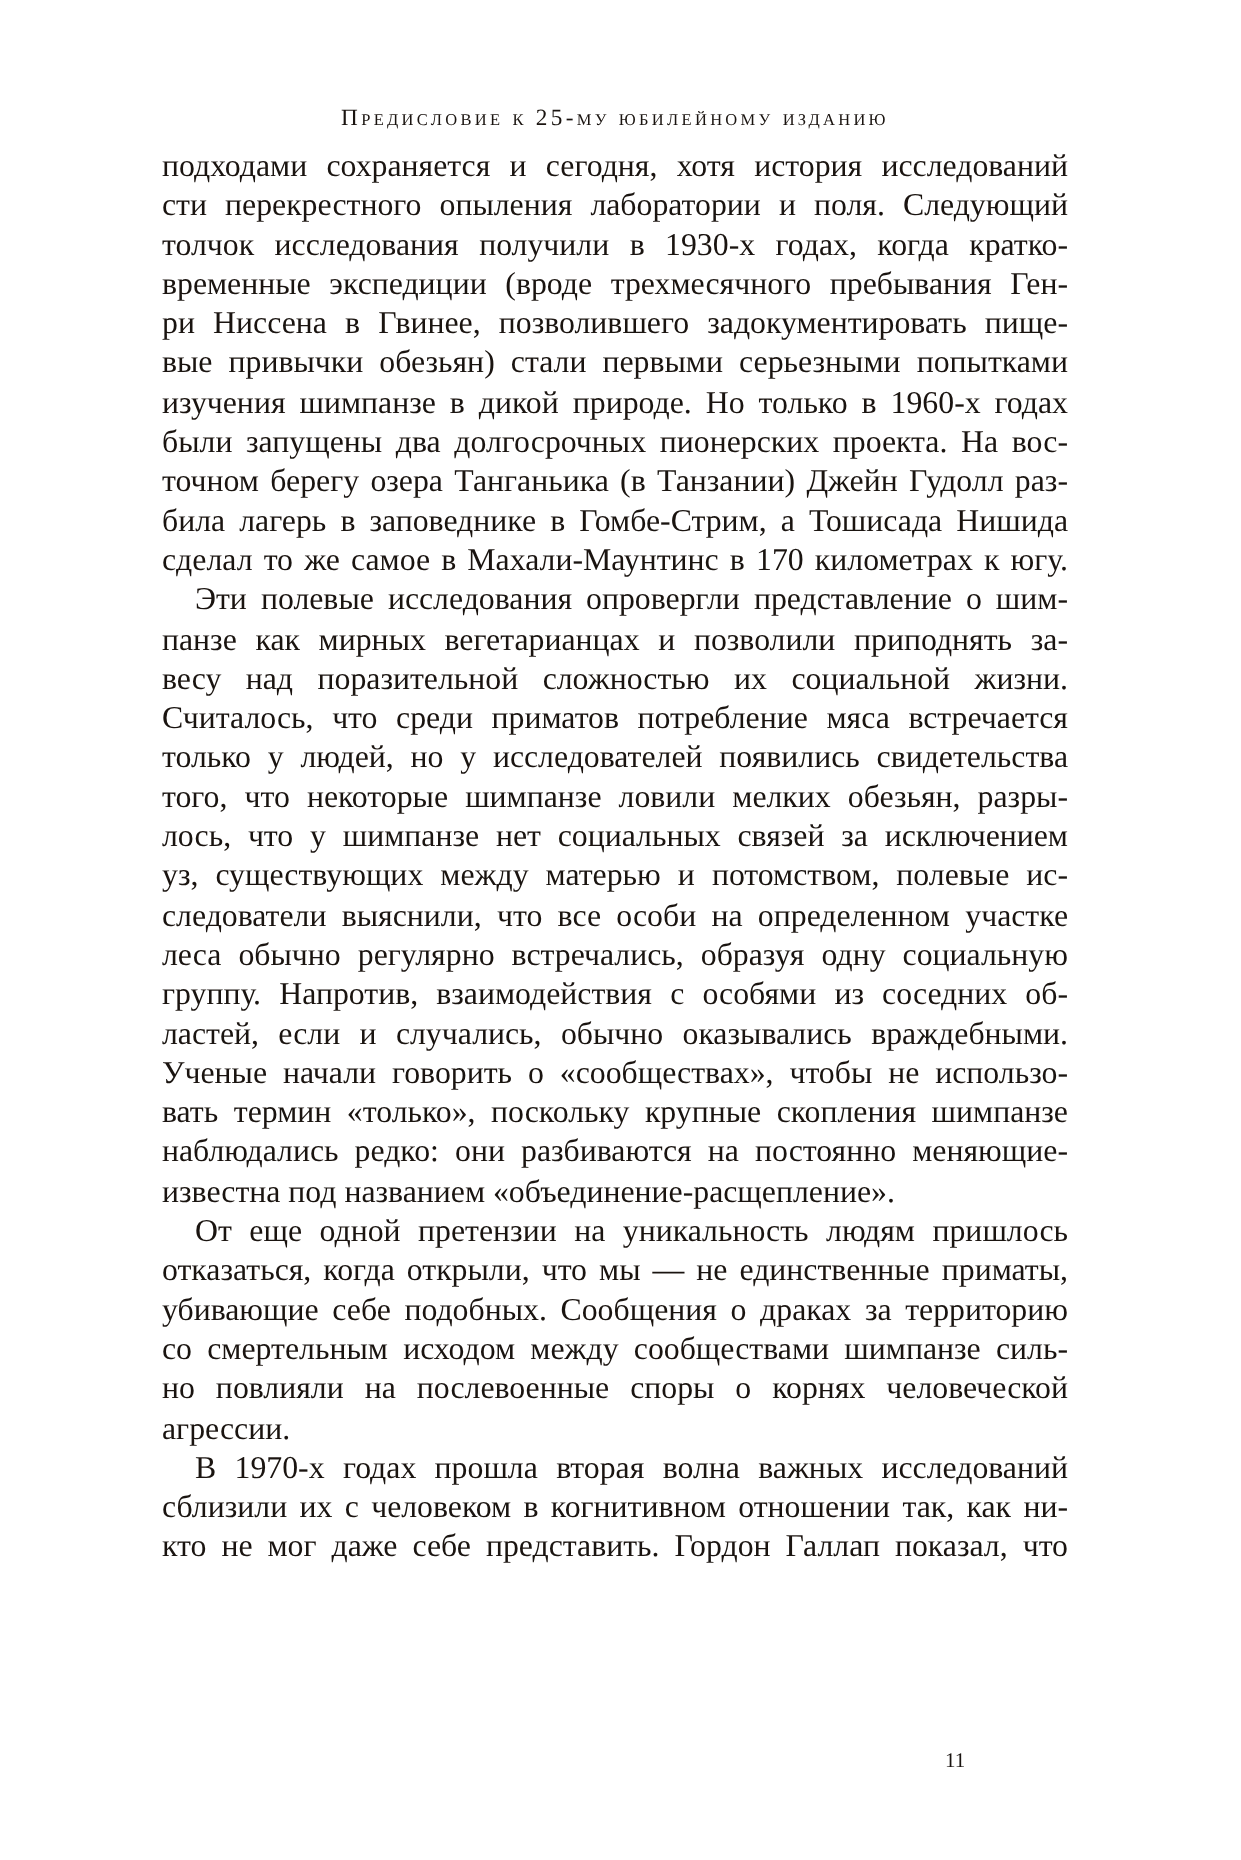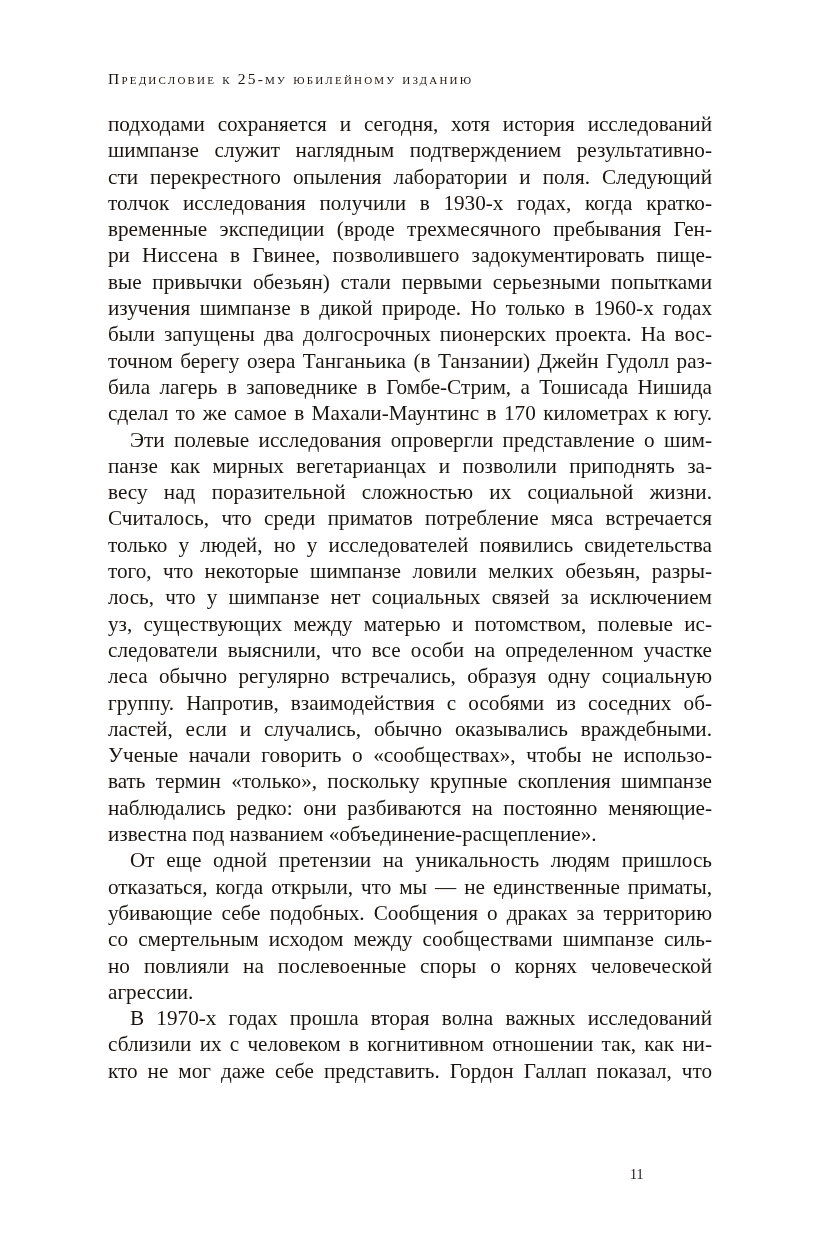--- a/index.html
+++ b/index.html
@@ -13,30 +13,30 @@
     position: relative;
     overflow: hidden;
     font-family: "Liberation Serif", "DejaVu Serif", serif;
     color: #1a1410;
   }
   .running-head {
     position: absolute;
     top: 70px;
     left: 108px;
     width: 604px;
-    text-align: left;
+    text-align: center;
     font-size: 15.5px;
     letter-spacing: 2.2px;
     font-variant: small-caps;
     color: #1a1410;
     white-space: nowrap;
   }
   .text-block {
     position: absolute;
-    top: 111px;
+    top: 97px;
     left: 108px;
     width: 604px;
   }
   .line {
     height: 26.3px;
     line-height: 26.3px;
     font-size: 21.2px;
     white-space: nowrap;
     text-align: justify;
     text-align-last: justify;
@@ -57,21 +57,20 @@
     margin-top: 36px;
   }
 </style>
 </head>
 <body>
 
 <div class="page">
   <div class="running-head">Предисловие к 25-му юбилейному изданию</div>
   <div class="text-block" id="text-block">
       <div class="line">подходами сохраняется и сегодня, хотя история исследований</div>
-      <div class="line">шимпанзе служит наглядным подтверждением результативно-</div>
       <div class="line">сти перекрестного опыления лаборатории и поля. Следующий</div>
       <div class="line">толчок исследования получили в 1930-х годах, когда кратко-</div>
       <div class="line">временные экспедиции (вроде трехмесячного пребывания Ген-</div>
       <div class="line">ри Ниссена в Гвинее, позволившего задокументировать пище-</div>
       <div class="line">вые привычки обезьян) стали первыми серьезными попытками</div>
       <div class="line">изучения шимпанзе в дикой природе. Но только в 1960-х годах</div>
       <div class="line">были запущены два долгосрочных пионерских проекта. На вос-</div>
       <div class="line">точном берегу озера Танганьика (в Танзании) Джейн Гудолл раз-</div>
       <div class="line">била лагерь в заповеднике в Гомбе-Стрим, а Тошисада Нишида</div>
       <div class="line">сделал то же самое в Махали-Маунтинс в 170 километрах к югу.</div>

